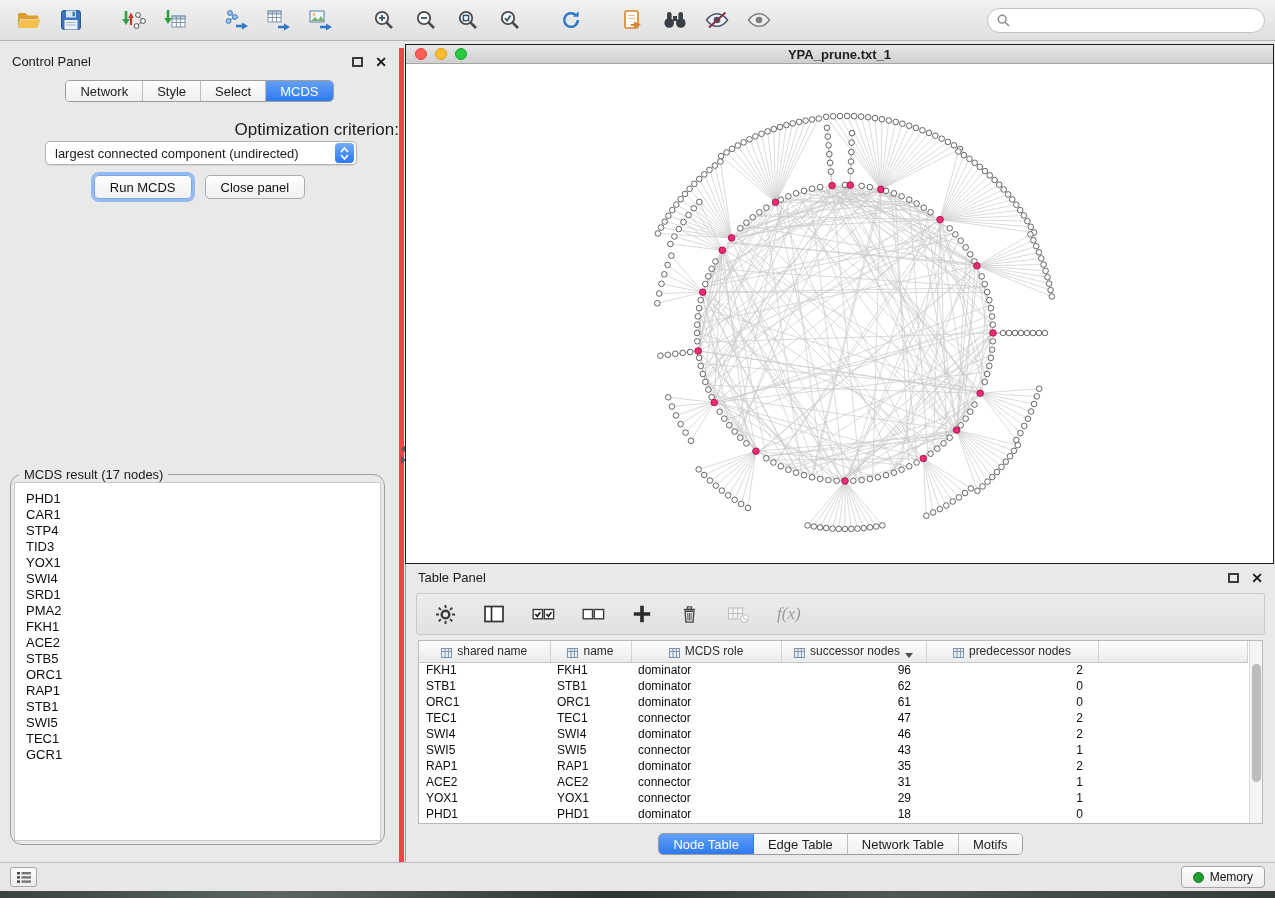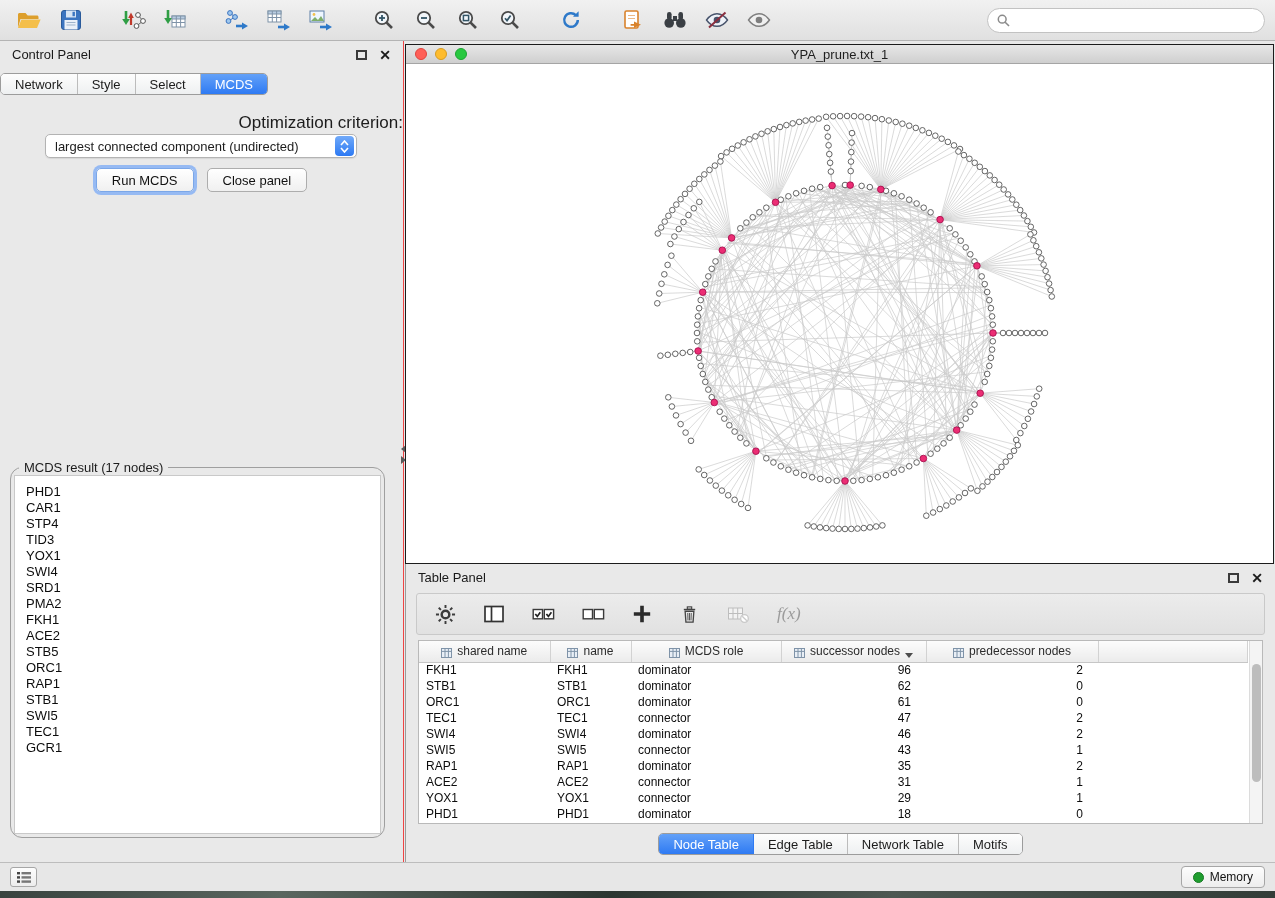--- a/index.html
+++ b/index.html
@@ -10,26 +10,26 @@
   .toolbar{position:absolute;left:0;top:0;width:1275px;height:41px;
     background:linear-gradient(#f1f1f1,#e0e0e0);border-bottom:1px solid #b4b4b4;
     display:flex;align-items:center;padding:0 10px;gap:4px}
   .tbtn{width:38px;height:32px;display:flex;align-items:center;justify-content:center;border-radius:4px;cursor:default}
   .tgap{width:16px}
   .searchbox{margin-left:auto;width:278px;height:25px;background:#fff;border:1px solid #c2c2c2;
     border-radius:13px;display:flex;align-items:center;padding:0 9px;gap:6px}
   .searchbox input{border:none;outline:none;flex:1;font-size:13px;background:transparent;font-family:"Liberation Sans",sans-serif}
 
   
-  .control-panel{position:absolute;left:0;top:41px;width:404px;height:821px;background:#e9e9e9;border-right:1px solid #ef4444}
+  .control-panel{position:absolute;left:0;top:48px;width:404px;height:821px;background:#e9e9e9;border-right:5px solid #ef4444}
   .panel-header{height:27px;display:flex;align-items:center;padding:0 12px;font-size:13px;color:#1a1a1a}
   .win-icons{margin-left:auto;display:flex;gap:12px;align-items:center}
   .float-icon{width:11px;height:10px;border:2px solid #3a3a3a;display:inline-block}
   .close-icon{font-size:14px;font-weight:bold;color:#1a1a1a;line-height:1}
-  .tabs-row{position:absolute;left:0;top:32px;width:100%;display:flex;justify-content:flex-start}
+  .tabs-row{position:absolute;left:0;top:32px;width:100%;display:flex;justify-content:center}
   .seg{display:flex;border:1px solid #9c9c9c;border-radius:5px;overflow:hidden;height:22px;background:#f7f7f7}
   .seg .s{padding:0 14px;font-size:13px;display:flex;align-items:center;border-right:1px solid #bcbcbc;
     color:#1c1c1c;background:linear-gradient(#fdfdfd,#eef0f1)}
   .seg .s:last-child{border-right:none}
   .seg .s.active{background:linear-gradient(#63a1f8,#2e7af3);color:#fff;border-right-color:#2e7af3}
   .opt-label{position:absolute;left:0;top:72px;width:100%;text-align:right;font-size:17px}
   .mac-select{position:absolute;left:45px;top:93px;width:312px;height:24px;background:#fff;border:1px solid #b3b3b3;
     border-radius:5px;display:flex;align-items:center;font-size:13px;padding:0 2px 0 9px;box-shadow:0 1px 1px rgba(0,0,0,.08)}
   .mac-select .stepper{margin-left:auto;width:19px;height:20px;border-radius:4px;
     background:linear-gradient(#71aaf9,#2c79f3);display:flex;flex-direction:column;align-items:center;justify-content:center;gap:1px}
@@ -48,21 +48,21 @@
   .tri-r{width:0;height:0;border-top:4px solid transparent;border-bottom:4px solid transparent;border-left:5px solid #5a5a5a}
 
   
   .network-window{position:absolute;left:405px;top:44px;width:869px;height:520px;border:1px solid #1c1c1c;background:#fff}
   .titlebar{height:19px;background:linear-gradient(#e7e7e7,#cfcfcf);border-bottom:1px solid #a5a5a5;position:relative;display:flex;align-items:center}
   .lights{display:flex;gap:8px;padding-left:9px;z-index:2}
   .light{width:12px;height:12px;border-radius:50%}
   .light.red{background:#ff5f57;border:1px solid #e0443e}
   .light.yellow{background:#febc2e;border:1px solid #d89c21}
   .light.green{background:#28c840;border:1px solid #1da433}
-  .net-title{position:absolute;left:0;right:0;text-align:center;font-size:13px;font-weight:normal;color:#1f1f1f}
+  .net-title{position:absolute;left:0;right:0;text-align:center;font-size:13px;font-weight:bold;color:#1f1f1f}
   .net-canvas{position:absolute;left:0;top:20px;width:867px;height:498px;background:#fff}
 
   
   .table-panel{position:absolute;left:405px;top:564px;width:870px;height:298px;background:#e9e9e9;border-left:1px solid #9a9a9a}
   .tp-toolbar{position:absolute;left:10px;top:29px;right:10px;height:42px;background:linear-gradient(#ececec,#e1e1e1);
     border:1px solid #c9c9c9;border-radius:3px;display:flex;align-items:center;gap:27px;padding:0 18px}
   .fx{font-family:"Liberation Serif",serif;font-style:italic;font-size:17px;color:#9b9b9b}
   .table-area{position:absolute;left:12px;top:76px;right:12px;height:184px;background:#fff;border:1px solid #b9b9b9;overflow:hidden}
   table{border-collapse:collapse;table-layout:fixed;width:829px}
   thead th{height:21px;background:linear-gradient(#fcfcfc,#ebebeb);border-right:1px solid #d2d2d2;border-bottom:1px solid #c6c6c6;

